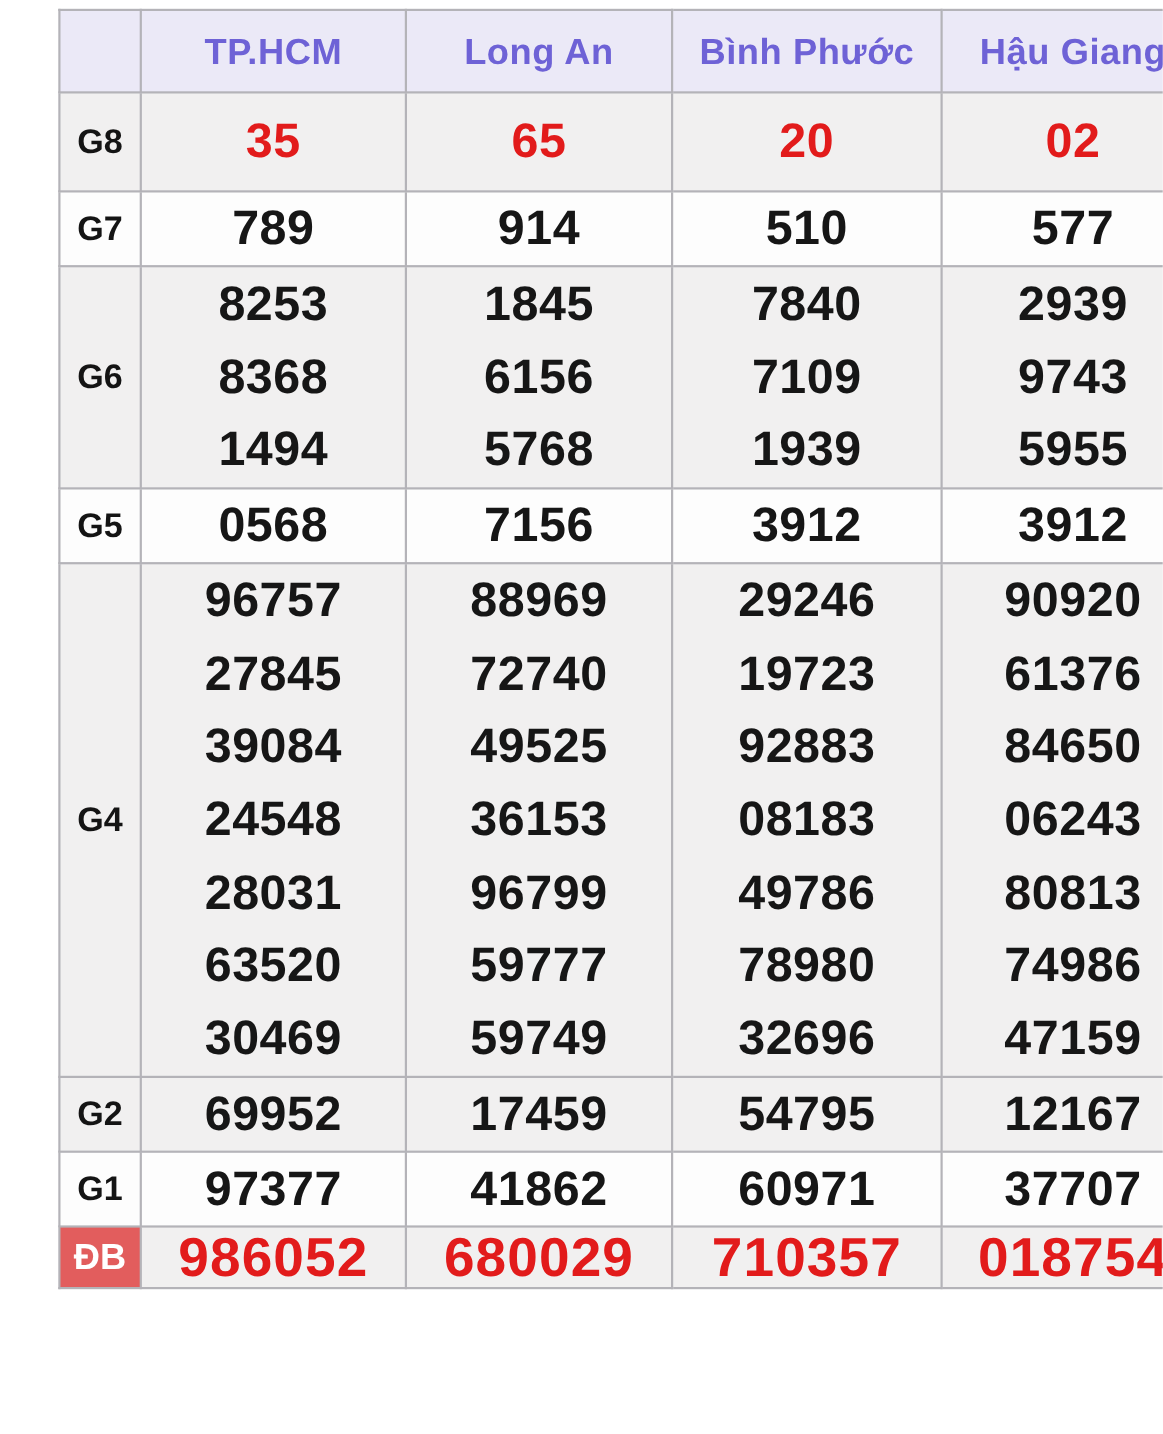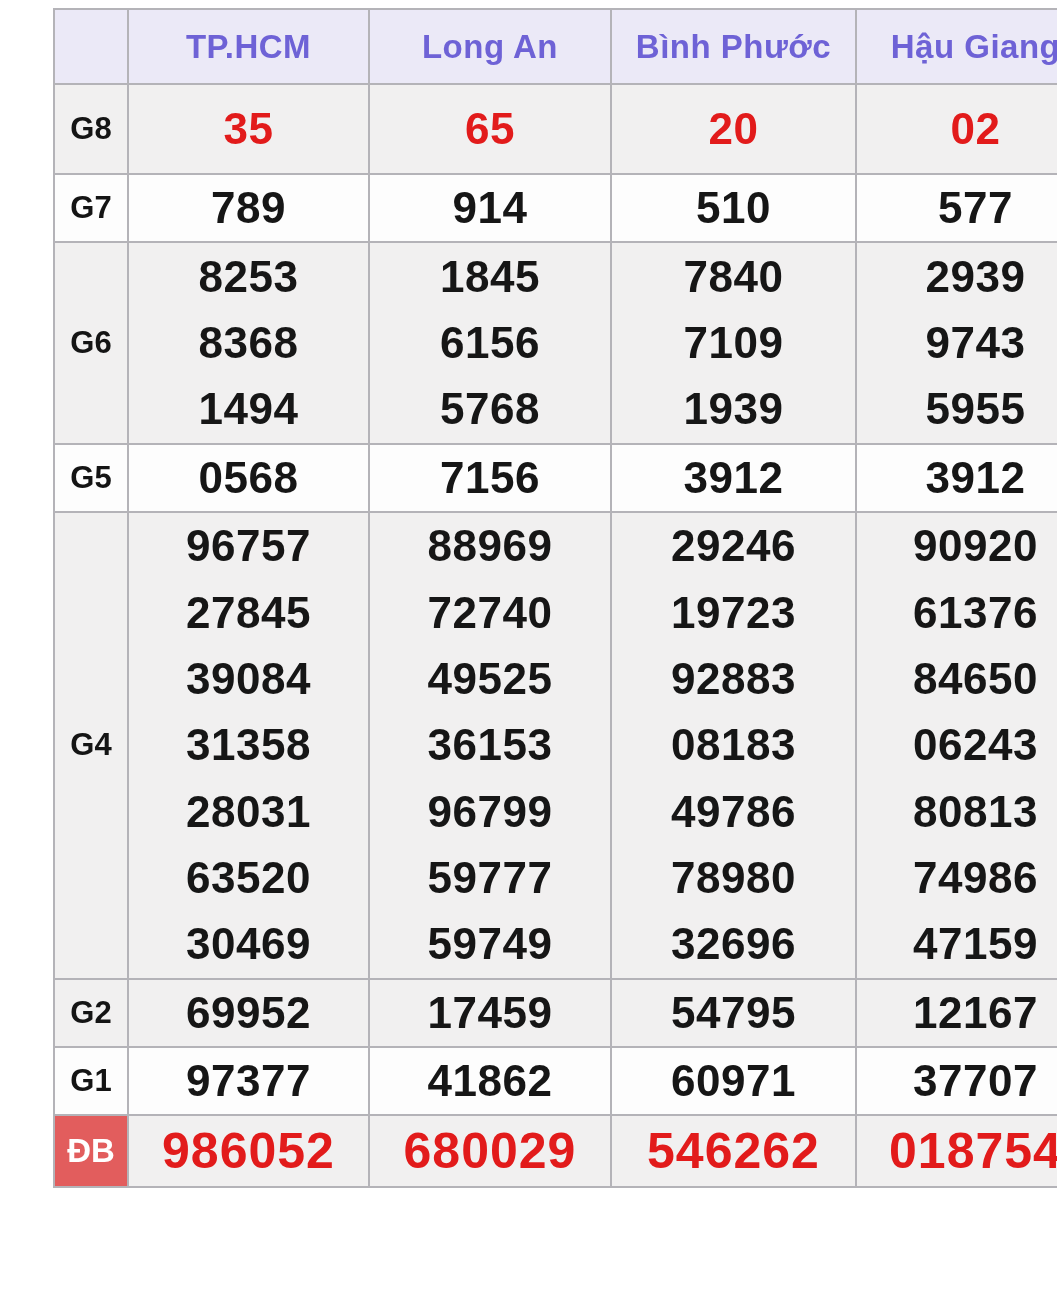--- a/index.html
+++ b/index.html
@@ -39,21 +39,21 @@
   }
   .num{
     display:flex;align-items:center;justify-content:center;
     height:66.4px;
     font-size:44px;
     color:#161616;
     letter-spacing:0.5px;
   }
   tr.red-row .num{color:#e21b1b;}
   tr.g8-row .num{height:88px;}
-  tr.db-row .num{height:70px;font-size:50px;letter-spacing:1px;}
+  tr.db-row .num{height:54px;font-size:50px;letter-spacing:1px;}
   th.db-label{
     background:#e25d5d !important;
     color:#ffffff;
     font-size:33px;
     margin-top:41px;
   }
   .watermark{
     position:absolute;
     left:22px;
     top:1262px;
@@ -155,21 +155,21 @@
           <td>
             <div class="num">3912</div>
           </td>
         </tr>
         <tr class="bg-gray">
           <th class="row-label">G4</th>
           <td>
             <div class="num">96757</div>
             <div class="num">27845</div>
             <div class="num">39084</div>
-            <div class="num">31358</div>
+            <div class="num">24548</div>
             <div class="num">28031</div>
             <div class="num">63520</div>
             <div class="num">30469</div>
           </td>
           <td>
             <div class="num">88969</div>
             <div class="num">72740</div>
             <div class="num">49525</div>
             <div class="num">36153</div>
             <div class="num">96799</div>
@@ -227,21 +227,21 @@
         </tr>
         <tr class="bg-gray red-row db-row">
           <th class="db-label">ĐB</th>
           <td>
             <div class="num">986052</div>
           </td>
           <td>
             <div class="num">680029</div>
           </td>
           <td>
-            <div class="num">546262</div>
+            <div class="num">710357</div>
           </td>
           <td>
             <div class="num">018754</div>
           </td>
         </tr>
       </tbody>
   </table>
   <div class="watermark">BAOQ</div>
 </div>
 

